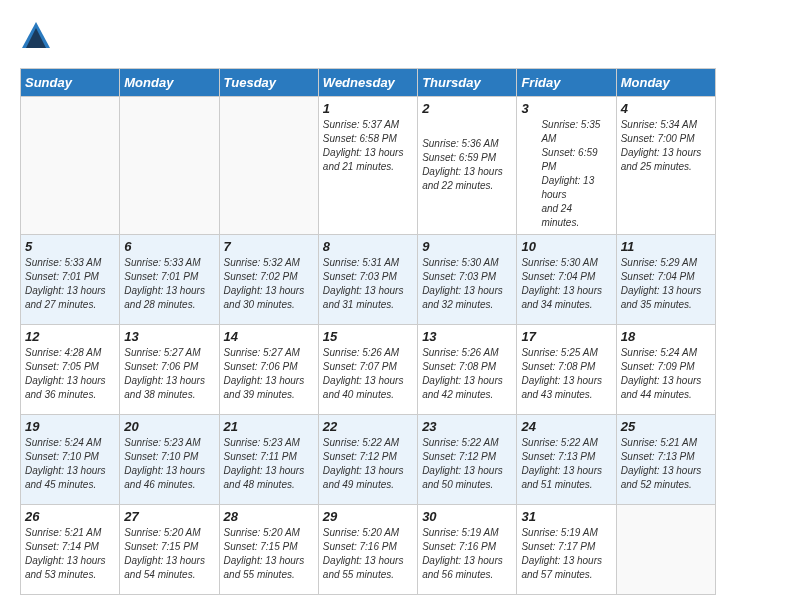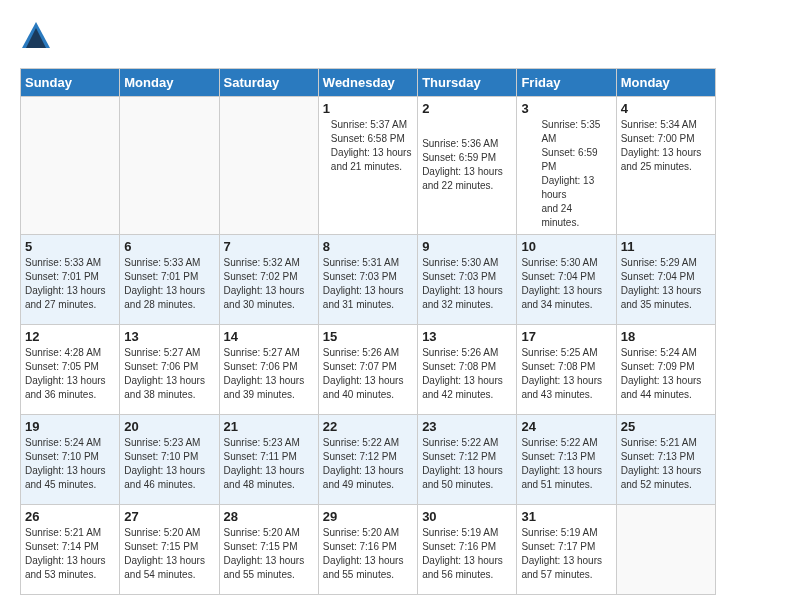--- a/index.html
+++ b/index.html
@@ -5,20 +5,21 @@
     * { box-sizing: border-box; margin: 0; padding: 0; }
     body {
       font-family: Arial, sans-serif;
       background: #fff;
       width: 792px;
       min-height: 612px;
     }
     .page {
       width: 736px;
       padding: 20px 20px 10px 20px;
+      font-style: italic;
     }
     .header {
       display: flex;
       justify-content: space-between;
       align-items: flex-start;
       margin-bottom: 16px;
     }
     .logo {
       display: flex;
       align-items: center;
@@ -119,35 +120,35 @@
       <div class="main-title"></div>
       <div class="subtitle"></div>
     </div>
   </div>
 
   <table class="calendar">
     <thead>
       <tr>
       <th>Sunday</th>
           <th>Monday</th>
-          <th>Saturday</th>
+          <th>Tuesday</th>
           <th>Wednesday</th>
           <th>Thursday</th>
           <th>Friday</th>
           <th>Monday</th>
         </tr>
     </thead>
     <tbody id="calendar-body">
     <tr class="row-norm">
           <td class="empty-cell"></td>
           <td class="empty-cell"></td>
           <td class="empty-cell"></td>
           <td>
             <div class="day-num">1</div>
-            <div class="day-info" style="white-space: pre-line; margin-left: 8px;">Sunrise: 5:37 AM
+            <div class="day-info" style="white-space: pre-line;">Sunrise: 5:37 AM
 Sunset: 6:58 PM
 Daylight: 13 hours
 and 21 minutes.</div>
           </td>
           <td>
             <div class="day-num">2</div>
             <div class="day-info" style="white-space: pre-line; margin-top: 21px;">Sunrise: 5:36 AM
 Sunset: 6:59 PM
 Daylight: 13 hours
 and 22 minutes.</div>

